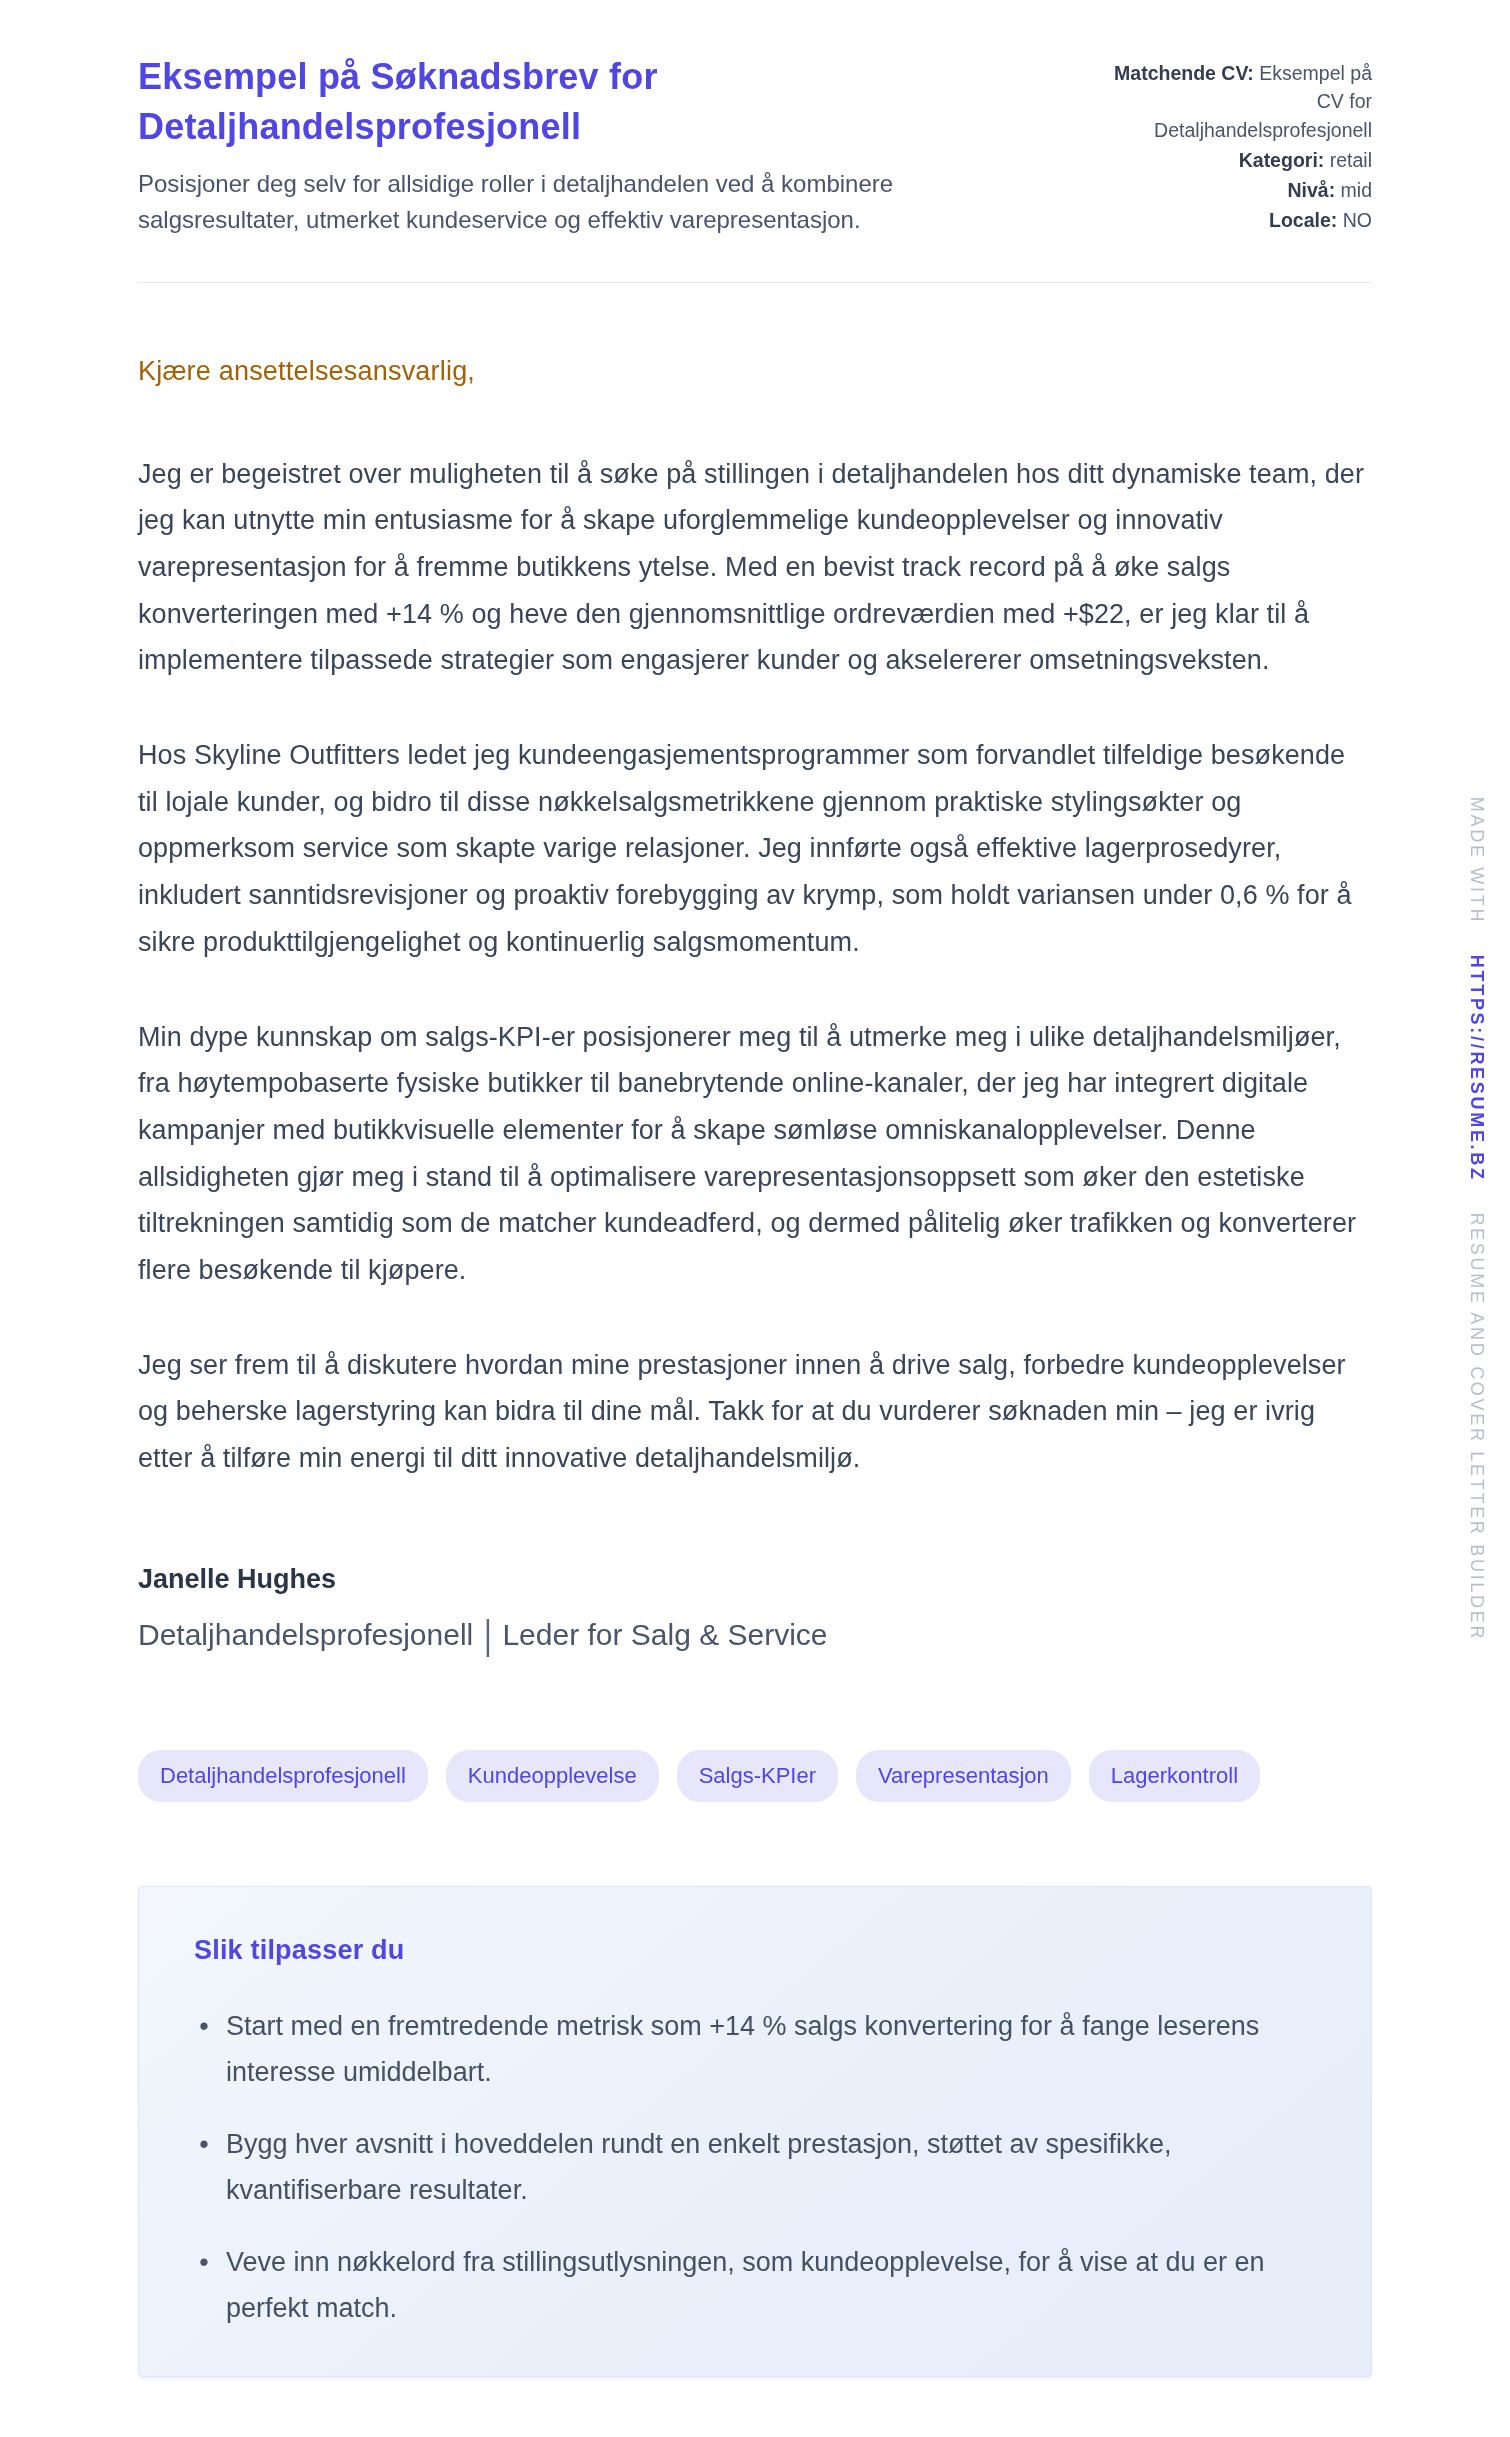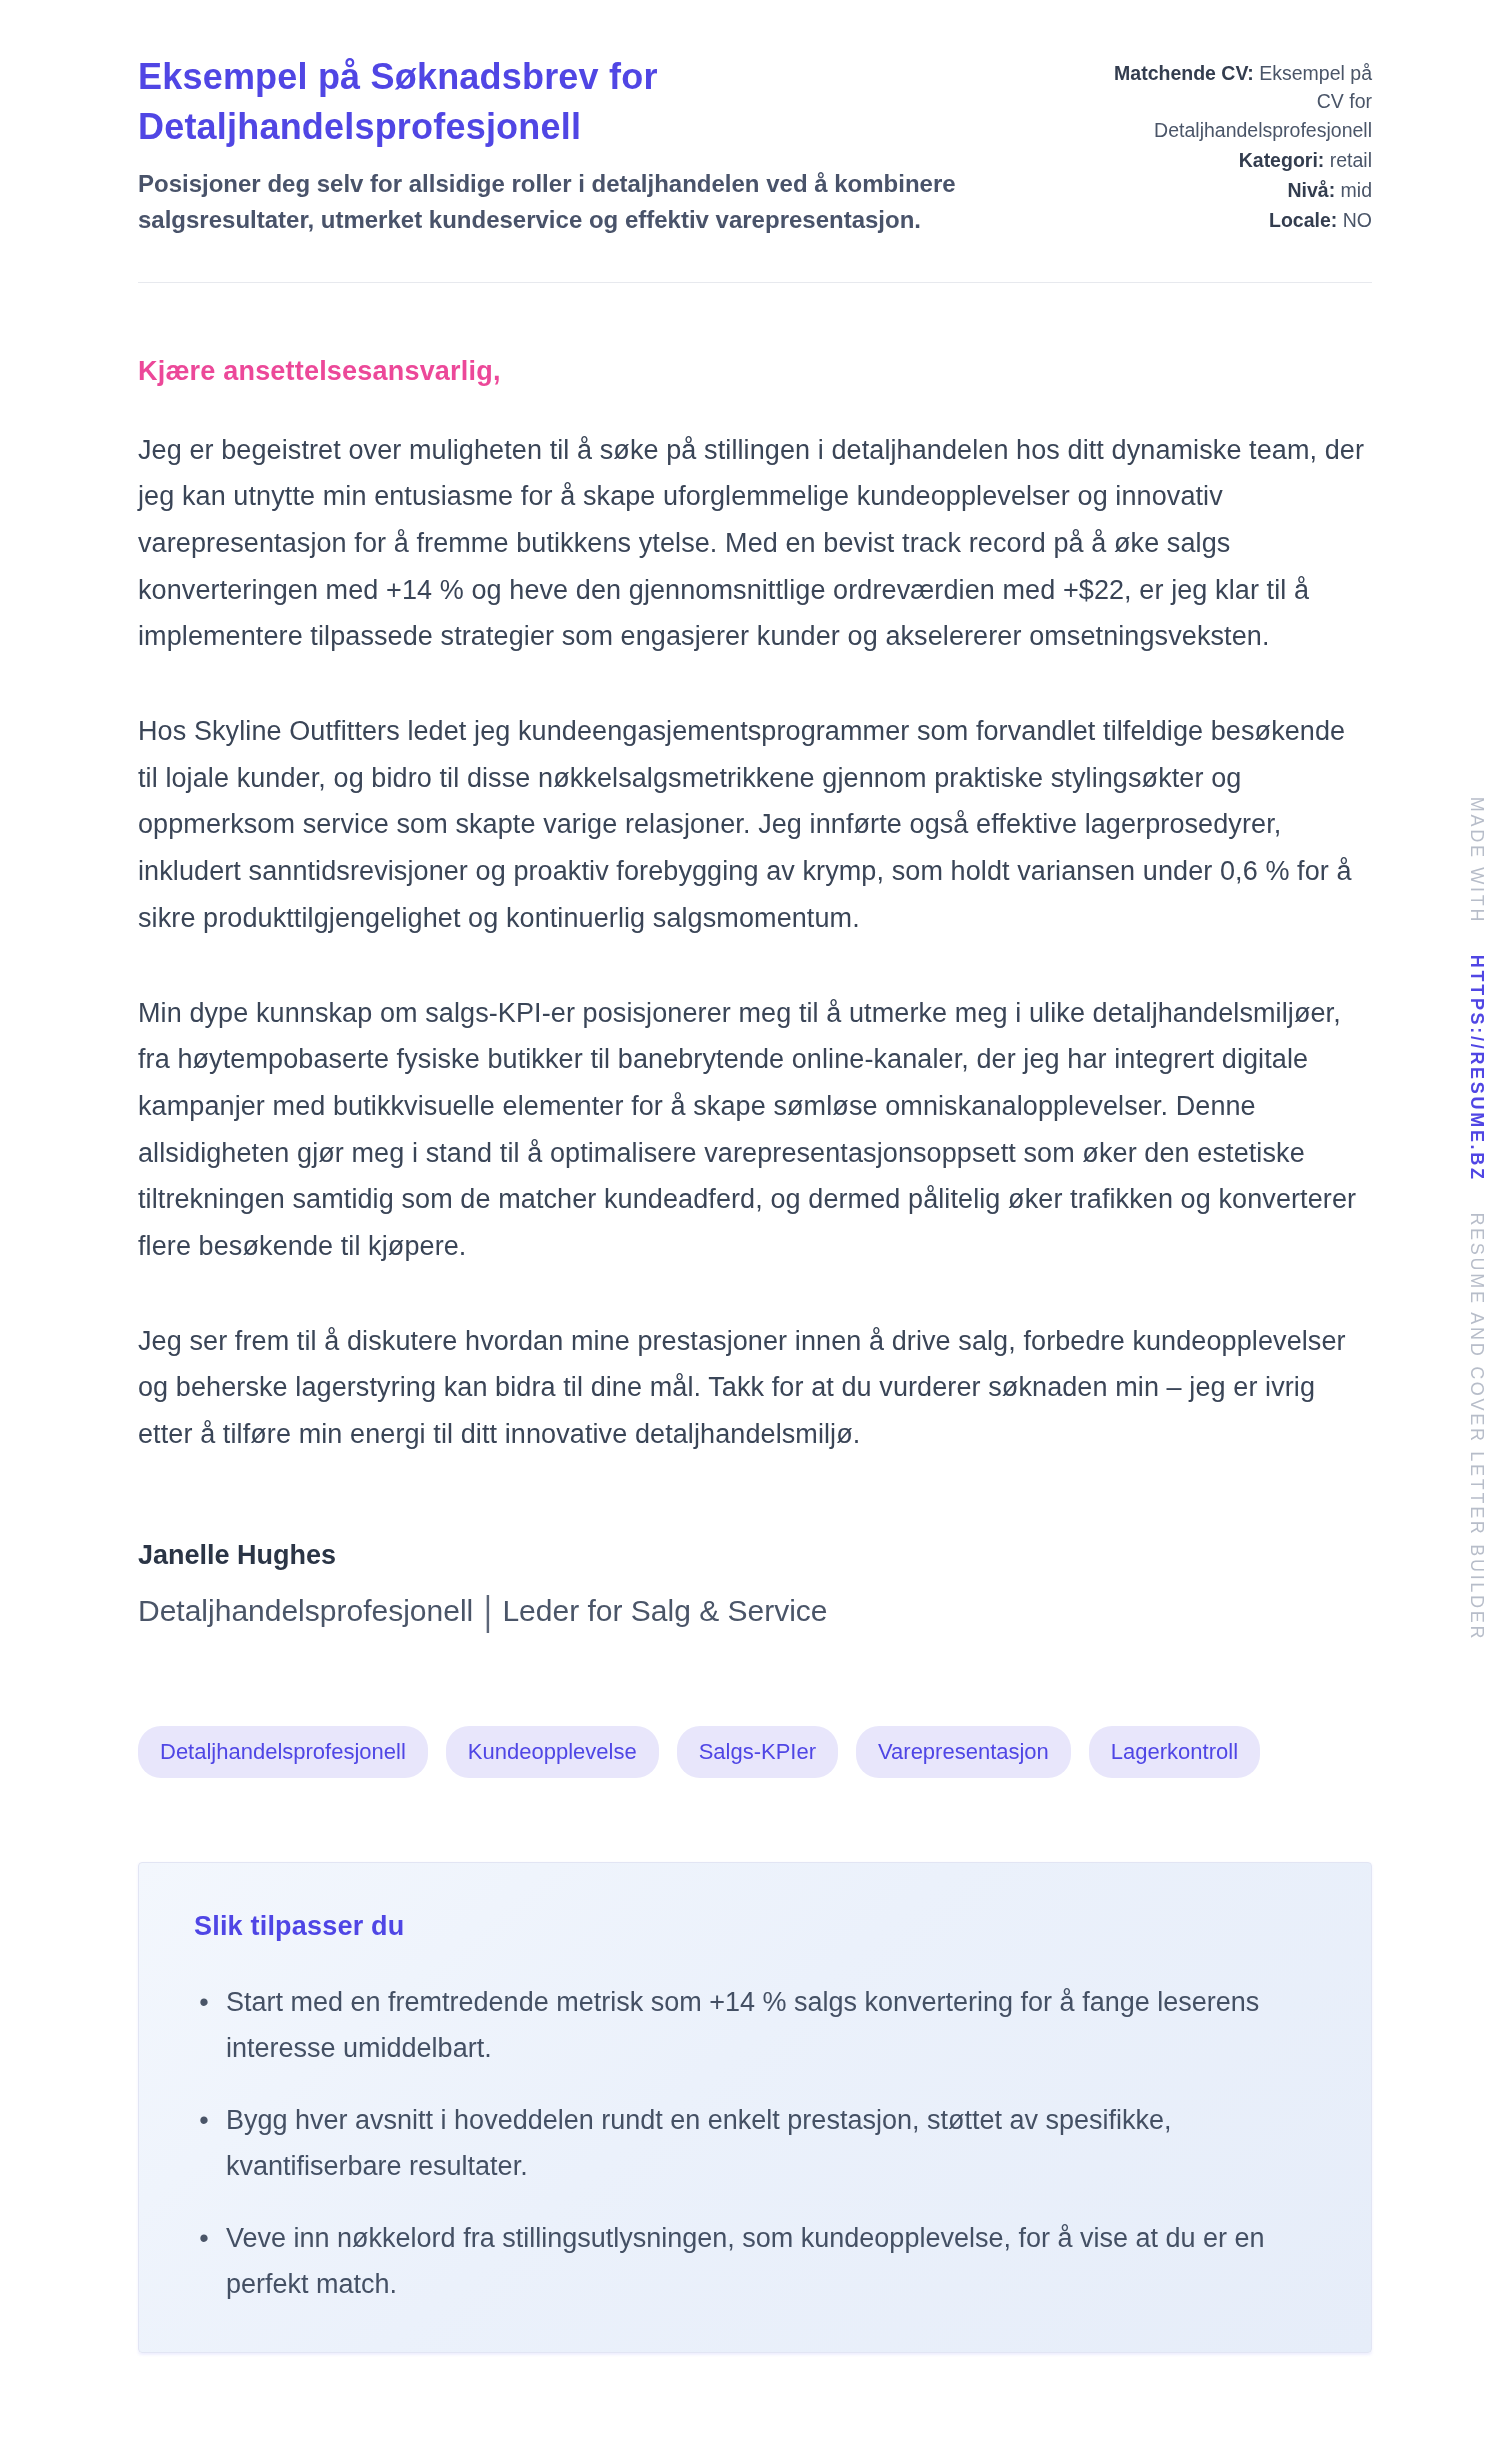--- a/index.html
+++ b/index.html
@@ -15,33 +15,33 @@
   .content { padding:52px 138px 80px 138px; }
 
   
   .header { display:flex; justify-content:space-between; gap:43px; }
   .header-left { max-width:875px; }
   .doc-title {
     font-size:36px; font-weight:700; color:#5046e4;
     line-height:1.38; letter-spacing:0.2px; margin:0 0 14.2px 0;
   }
   .doc-subtitle {
-    font-size:24px; font-weight:700; color:#49536a;
+    font-size:24px; font-weight:400; color:#49536a;
     line-height:1.5; max-width:857px;
   }
   .meta { width:271px; flex:none; text-align:right; font-size:19.5px;
     line-height:1.45; color:#4a5568; padding-top:7.1px; }
   .meta-item { margin-bottom:1.8px; }
   .meta-label { font-weight:700; color:#333d4f; }
 
   .divider { border:none; border-top:1.8px solid #e7e9ee; margin-top:44px; }
 
   
   .letter { margin-top:73px; }
-  .greeting { color:#ec4899; font-weight:700; font-size:27px; margin-bottom:40px; letter-spacing:0.2px; }
+  .greeting { color:#a16207; font-weight:400; font-size:27px; margin-bottom:64px; letter-spacing:0.2px; }
   .para {
     font-size:27px; color:#3a4557; line-height:1.73;
     letter-spacing:0.1px; margin-bottom:48px; max-width:1239px;
   }
 
   
   .signature { margin-top:82px; }
   .sig-name { font-size:27px; font-weight:700; color:#2b3546; margin-bottom:23px; }
   .sig-role { font-size:30px; color:#4a5568; }
   .sig-sep { display:inline-block; padding:0 10.7px; color:#5c6678; font-weight:400; transform:scaleY(1.35); }

